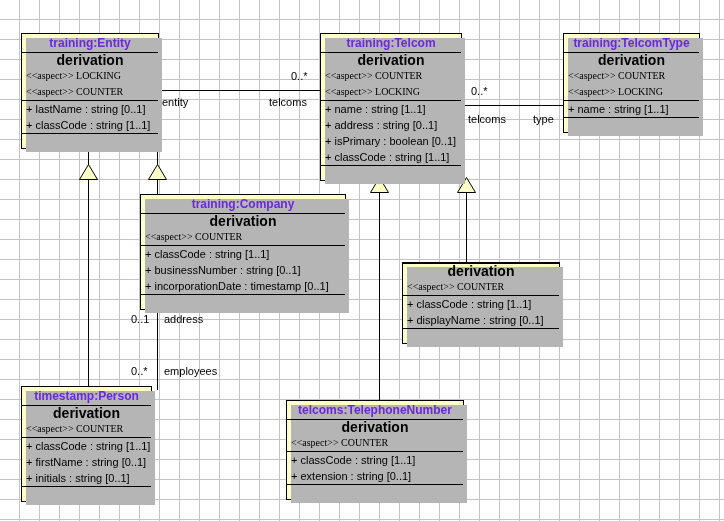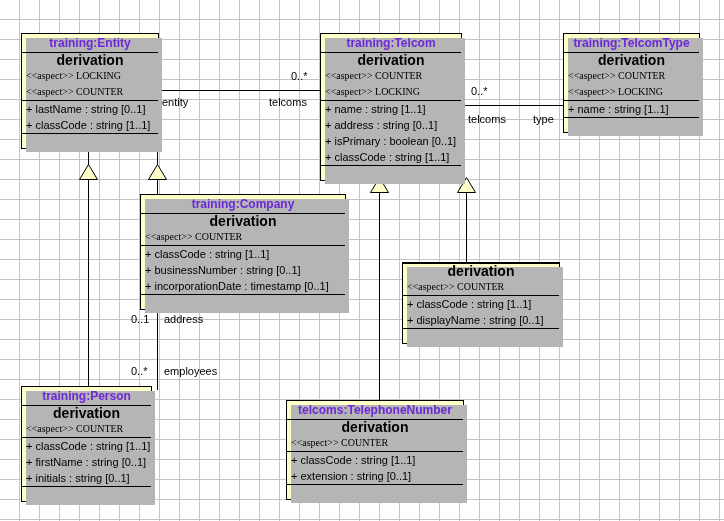--- a/index.html
+++ b/index.html
@@ -195,21 +195,21 @@
 
   <div class="umlclass" style="left:402px; top:262px; width:158px;">
     <div class="cls-deriv">derivation</div>
     <div class="cls-aspect">&lt;&lt;aspect&gt;&gt; COUNTER</div>
     <div class="cls-attr sep">+ classCode : string [1..1]</div>
     <div class="cls-attr">+ displayName : string [0..1]</div>
     <div class="cls-tail"></div>
   </div>
 
   <div class="umlclass" style="left:21px; top:386px; width:131px;">
-    <div class="cls-name">training:Person</div>
+    <div class="cls-name">timestamp:Person</div>
     <div class="cls-deriv">derivation</div>
     <div class="cls-aspect">&lt;&lt;aspect&gt;&gt; COUNTER</div>
     <div class="cls-attr sep">+ classCode : string [1..1]</div>
     <div class="cls-attr">+ firstName : string [0..1]</div>
     <div class="cls-attr">+ initials : string [0..1]</div>
     <div class="cls-tail"></div>
   </div>
 
   <div class="umlclass" style="left:286px; top:400px; width:178px;">
     <div class="cls-name">telcoms:TelephoneNumber</div>

